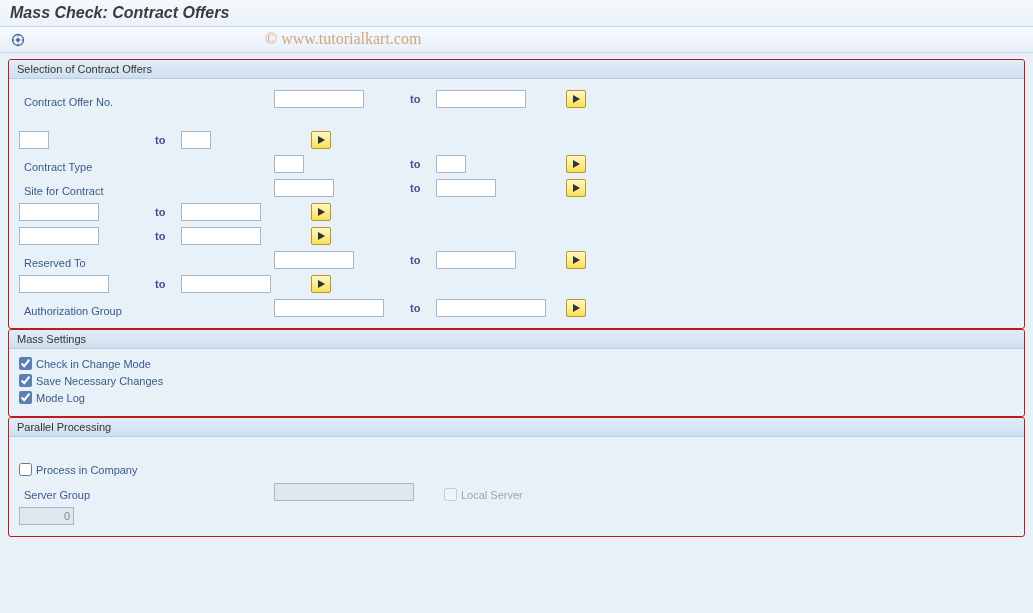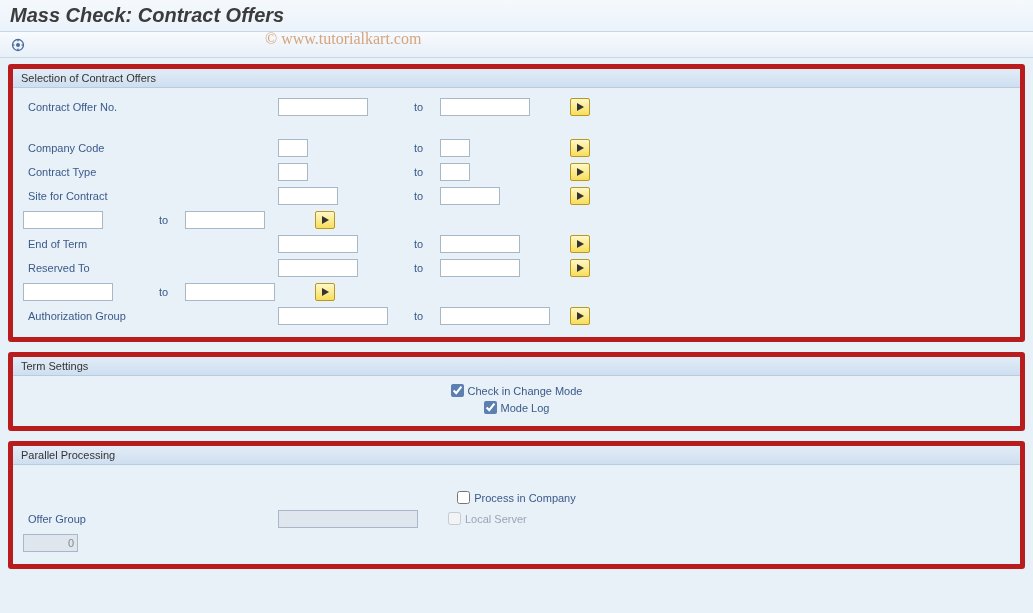--- a/index.html
+++ b/index.html
@@ -10,21 +10,21 @@
       color: #333;
       width: 1033px;
       height: 613px;
       overflow: hidden;
       position: relative;
     }
     .title-bar {
       background: linear-gradient(#f5f9fd, #eaf2fa);
       border-bottom: 1px solid #c8d6e6;
       padding: 4px 10px;
-      font-size: 20px;
+      font-size: 16px;
       font-weight: bold;
       font-style: italic;
       color: #3c3c3c;
     }
     .toolbar {
       background: linear-gradient(#f8fbfe, #e7eff8);
       border-bottom: 1px solid #c8d6e6;
       padding: 3px 8px;
       height: 26px;
       display: flex;
@@ -36,39 +36,38 @@
       display: inline-flex;
       align-items: center;
       justify-content: center;
       cursor: pointer;
       border-radius: 3px;
     }
     .content {
       padding: 6px 8px;
     }
     .group {
-      margin-bottom: 10px;
-      border: 5px solid #b91c1c;
+      border: 1px solid #b91c1c;
       border-radius: 3px;
       background: #e8f0f8;
     }
     .group-header {
       background: linear-gradient(#e2ecf6, #cfdff0);
       padding: 3px 8px;
       font-size: 11px;
       color: #333;
       border-bottom: 1px solid #b8cce0;
       border-radius: 3px 3px 0 0;
     }
     .group-body {
       padding: 8px 10px;
     }
     .row {
       display: flex;
-      align-items: center;
+      align-items: flex-end;
       margin-bottom: 3px;
       height: 21px;
     }
     .row.gap { margin-bottom: 20px; }
     .label {
       width: 255px;
       color: #3a5a8a;
       padding-left: 5px;
     }
     .check-label {
@@ -88,20 +87,21 @@
     }
     .from-input { width: 90px; }
     .from-input.small { width: 30px; }
     .from-input.med { width: 60px; }
     .from-input.large { width: 110px; }
     .to-label {
       width: 20px;
       text-align: left;
       color: #3a5a8a;
       margin: 0 6px;
+      font-weight: bold;
     }
     .to-col { margin-left: 40px; display:flex; align-items:center; }
     .to-input { width: 90px; }
     .to-input.small { width: 30px; }
     .to-input.med { width: 60px; }
     .to-input.large { width: 110px; }
     .select-btn {
       margin-left: 40px;
       width: 20px;
       height: 18px;
@@ -116,21 +116,20 @@
     .arrow-right {
       width: 0; height: 0;
       border-top: 4px solid transparent;
       border-bottom: 4px solid transparent;
       border-left: 7px solid #333;
     }
     .checkbox-row {
       display: flex;
       align-items: center;
       margin-bottom: 4px;
-      justify-content: center;
     }
     input[type="checkbox"] {
       width: 13px; height: 13px;
       accent-color: #5a7fb0;
     }
     .spacer-v { height: 18px; }
     .inline-check {
       display: inline-flex;
       align-items: center;
       margin-left: 30px;
@@ -185,21 +184,20 @@
         <span class="to-col">
           <span class="to-label">to</span>
           <input type="text" class="to-input" value="" style="">
         </span>
         <span class="select-btn">
             <span class="arrow-right"></span>
           </span>
       </div>
 
       <div class="row">
-        <span class="label">Company Code</span>
         <input type="text" class="from-input small" value="" style="">
         <span class="to-col" style="margin-left:100px;">
           <span class="to-label">to</span>
           <input type="text" class="to-input small" value="" style="">
         </span>
         <span class="select-btn" style="margin-left:100px;">
             <span class="arrow-right"></span>
           </span>
       </div>
 
@@ -232,21 +230,20 @@
         <span class="to-col" style="margin-left:50px;">
           <span class="to-label">to</span>
           <input type="text" class="to-input" style="width: 80px;" value="">
         </span>
         <span class="select-btn" style="margin-left:50px;">
             <span class="arrow-right"></span>
           </span>
       </div>
 
       <div class="row">
-        <span class="label">End of Term</span>
         <input type="text" class="from-input" style="width: 80px;" value="">
         <span class="to-col" style="margin-left:50px;">
           <span class="to-label">to</span>
           <input type="text" class="to-input" style="width: 80px;" value="">
         </span>
         <span class="select-btn" style="margin-left:50px;">
             <span class="arrow-right"></span>
           </span>
       </div>
 
@@ -282,43 +279,47 @@
         </span>
         <span class="select-btn" style="margin-left:20px;">
             <span class="arrow-right"></span>
           </span>
       </div>
 
     </div>
   </div>
 
   <div class="group">
-    <div class="group-header">Term Settings</div>
+    <div class="group-header">Mass Settings</div>
     <div class="group-body">
       <div class="checkbox-row">
         <input type="checkbox" checked="" style="">
         <span class="check-label">Check in Change Mode</span>
+      </div>
+      <div class="checkbox-row">
+        <input type="checkbox" checked="" style="">
+        <span class="check-label">Save Necessary Changes</span>
       </div>
       <div class="checkbox-row">
         <input type="checkbox" checked="" style="">
         <span class="check-label">Mode Log</span>
       </div>
     </div>
   </div>
 
   <div class="group">
     <div class="group-header">Parallel Processing</div>
     <div class="group-body">
       <div class="spacer-v"></div>
       <div class="checkbox-row">
         <input type="checkbox" style="">
         <span class="check-label">Process in Company</span>
       </div>
       <div class="row">
-        <span class="label">Offer Group</span>
+        <span class="label">Server Group</span>
         <input type="text" disabled="" style="width: 140px;" value="">
         <span class="inline-check">
           <input type="checkbox" disabled="" style="">
           <span class="check-label" style="color:#9aa6b3;">Local Server</span>
         </span>
       </div>
       <div class="row">
         <input type="text" disabled="" class="num-input" value="0" style="">
       </div>
     </div>

